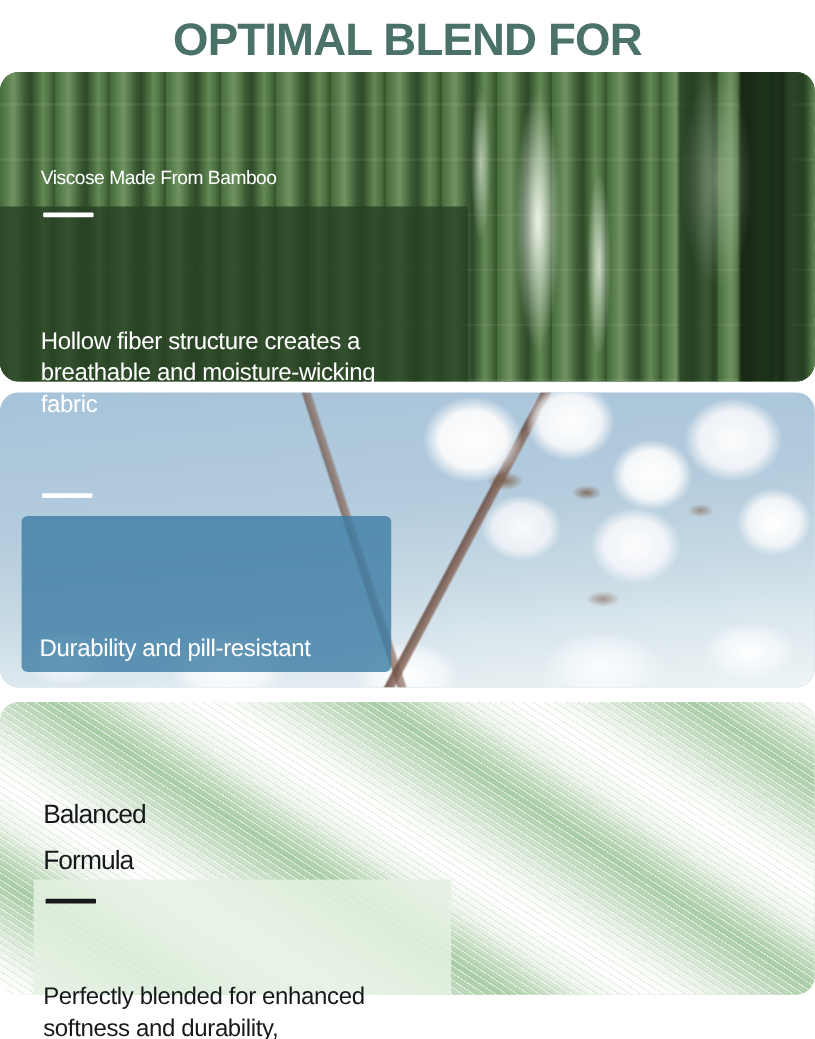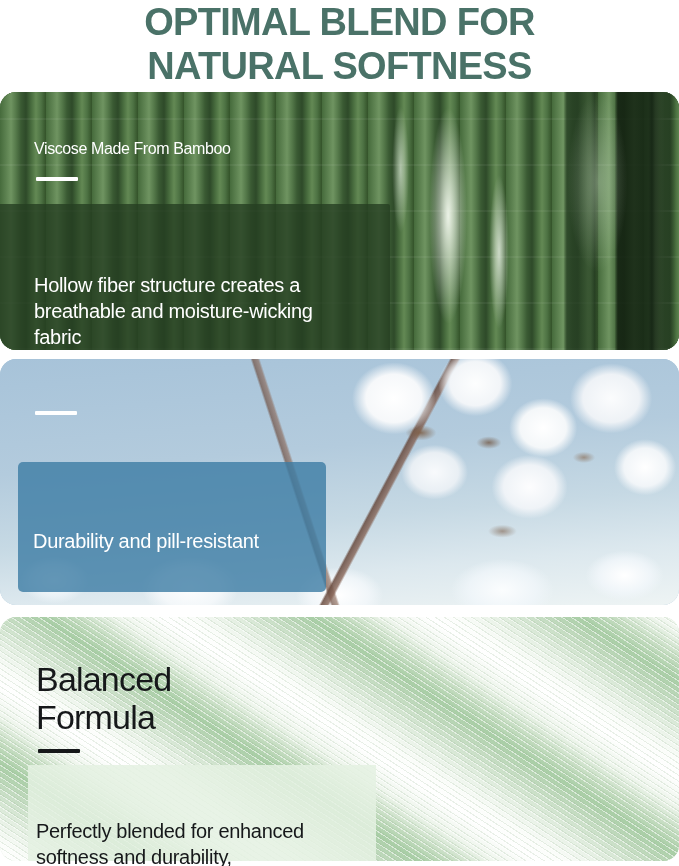--- a/index.html
+++ b/index.html
@@ -11,21 +11,21 @@
     width: 679px;
     height: 866px;
     font-family: "Liberation Sans", sans-serif;
     overflow: hidden;
     position: relative;
   }
 
   
   .header {
     width: 679px;
-    padding-top: 0;
+    padding-top: 12px;
     text-align: center;
   }
   .header-line {
     color: #4a7268;
     font-family: "Liberation Sans", sans-serif;
     font-weight: bold;
     font-size: 38px;
     line-height: 44px;
     letter-spacing: -0.7px;
     white-space: nowrap;
@@ -241,33 +241,32 @@
     width: 340px;
   }
 
   
   .ink-dark { color: #16181a; margin-top: 44px; }
   .rule-dark { background: #16181a; }
 
   .head-dark {
     color: #16181a;
     font-family: "Liberation Sans", sans-serif;
-    font-size: 34px;
+    font-size: 22px;
     line-height: 38px;
     letter-spacing: -0.8px;
     margin: 0;
     white-space: pre-line;
   }
 </style>
 </head>
 <body>
 
 <div class="header">
   <div class="header-line">OPTIMAL BLEND FOR</div>
-  <div class="header-line">NATURAL SOFTNESS</div>
 </div>
 
 <div class="panel panel-1">
   <div class="photo photo-bamboo"></div>
   <div class="overlay overlay-bamboo"></div>
 </div>
 <div class="textstack stack-1">
   <div class="sub">Viscose Made From Bamboo</div>
   <div class="rule"></div>
 </div>

